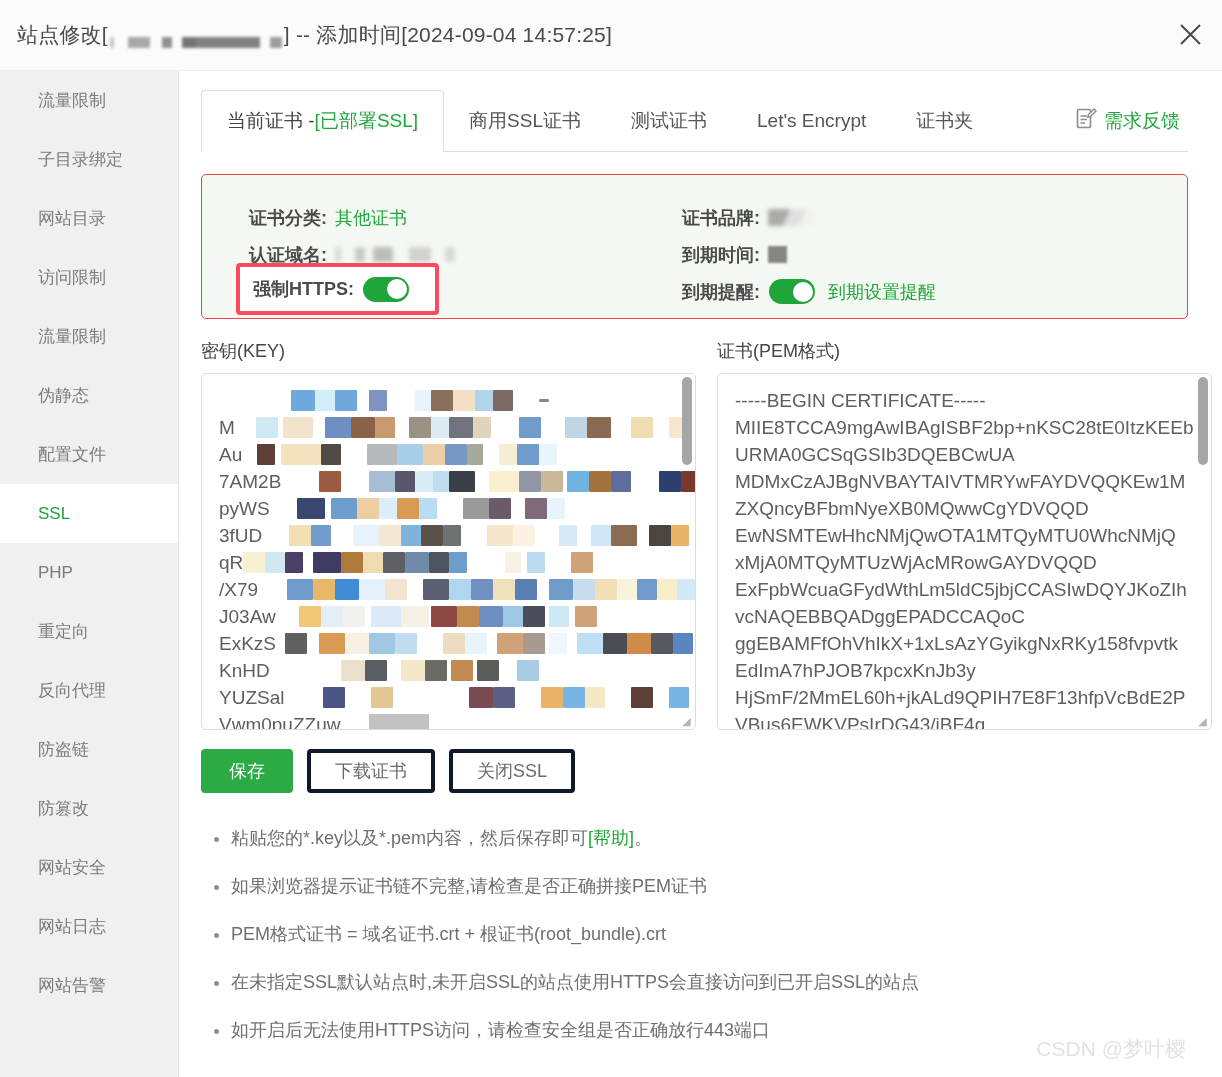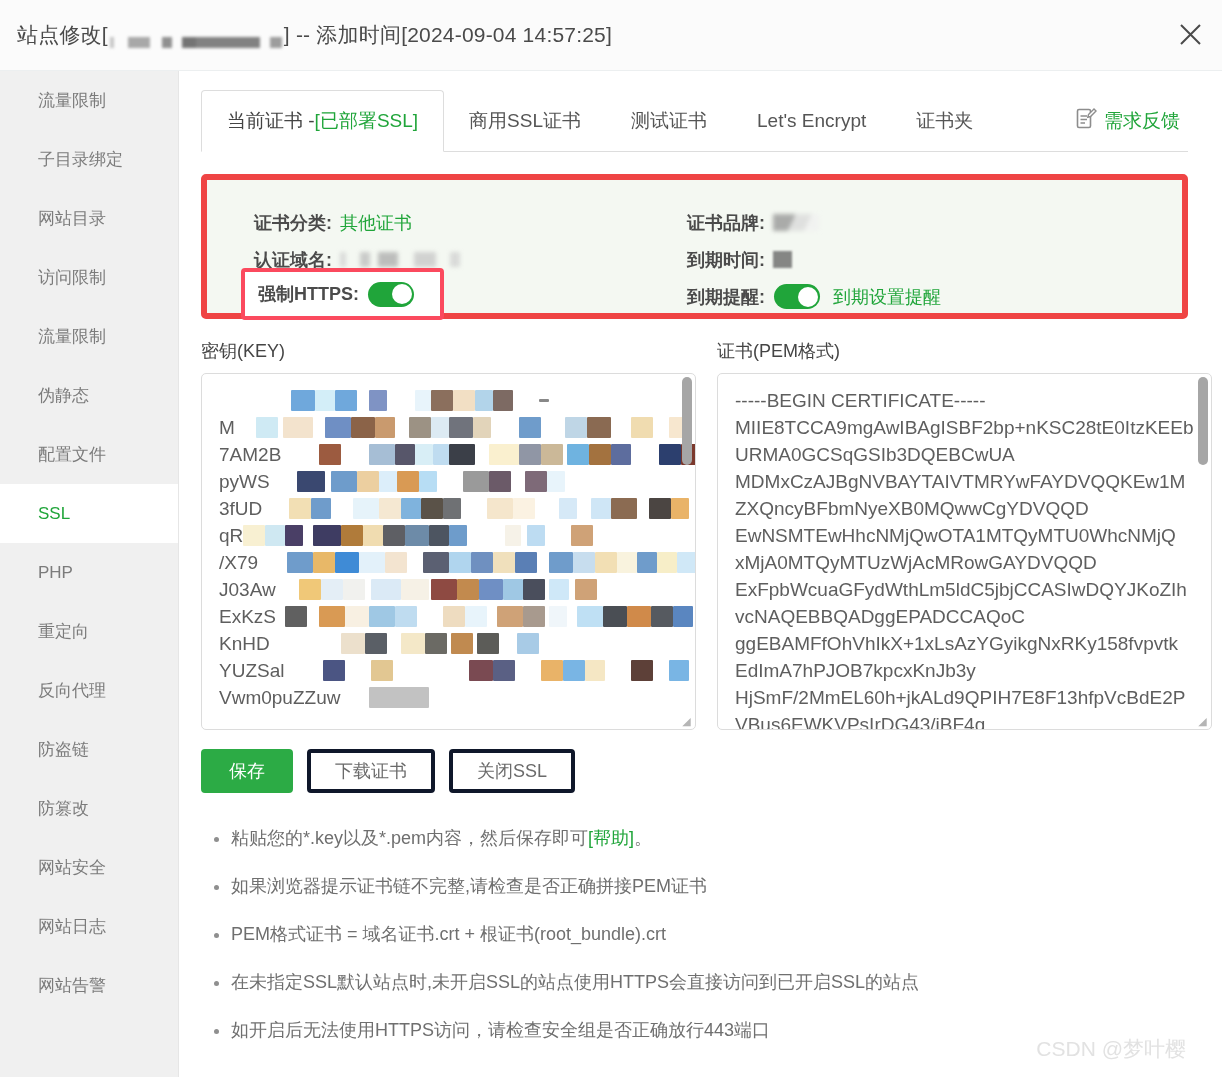--- a/index.html
+++ b/index.html
@@ -107,21 +107,21 @@
     display: flex; align-items: center; gap: 7px;
     padding-right: 8px;
     color: #20a53a; font-size: 19px; cursor: pointer;
     white-space: nowrap;
   }
 
   
   .info-card {
     margin: 22px 12px 0 21px;
     background: #f4f8f2;
-    border: 6px solid #ef4444;
+    border: 1px solid #ef4444;
     border-radius: 5px;
     height: 145px;
     position: relative;
   }
   .info-col { position: absolute; }
   .info-left { left: 47px; top: 24px; }
   .info-right { left: 472px; top: 24px; margin-left: 8px; }
   .info-row {
     display: flex; align-items: center;
     height: 37px;
@@ -400,20 +400,33 @@
             <span class="mos" style="left:212px;width:18px;background:#dceaf3"></span>
             <span class="mos" style="left:230px;width:24px;background:#70737c"></span>
             <span class="mos" style="left:254px;width:18px;background:#e2d4ba"></span>
             <span class="mos" style="left:300px;width:22px;background:#6f9ccb"></span>
             <span class="mos" style="left:346px;width:22px;background:#bfd6e6"></span>
             <span class="mos" style="left:368px;width:24px;background:#8a6a52"></span>
             <span class="mos" style="left:412px;width:22px;background:#f0dcb0"></span>
             <span class="mos" style="left:450px;width:22px;background:#f7e7cf"></span>
             
           </div>
+          <div class="key-line">Au
+            <span class="mos" style="left:38px;width:18px;background:#5d4038"></span>
+            <span class="mos" style="left:62px;width:40px;background:#f2e2c0"></span>
+            <span class="mos" style="left:102px;width:20px;background:#4f4c46"></span>
+            <span class="mos" style="left:148px;width:30px;background:#b5b9ba"></span>
+            <span class="mos" style="left:178px;width:26px;background:#a9cee7"></span>
+            <span class="mos" style="left:204px;width:22px;background:#eccfa8"></span>
+            <span class="mos" style="left:226px;width:22px;background:#7798c4"></span>
+            <span class="mos" style="left:248px;width:16px;background:#a6a899"></span>
+            <span class="mos" style="left:280px;width:18px;background:#f6eed2"></span>
+            <span class="mos" style="left:298px;width:22px;background:#6f9ccb"></span>
+            <span class="mos" style="left:320px;width:18px;background:#eaf4fb"></span>
+          </div>
           <div class="key-line">7AM2B
             <span class="mos" style="left:100px;width:22px;background:#9c5b40"></span>
             <span class="mos" style="left:150px;width:26px;background:#a6bed5"></span>
             <span class="mos" style="left:176px;width:20px;background:#57566a"></span>
             <span class="mos" style="left:196px;width:18px;background:#d8eef6"></span>
             <span class="mos" style="left:214px;width:16px;background:#bfdcf0"></span>
             <span class="mos" style="left:230px;width:26px;background:#3b3f48"></span>
             <span class="mos" style="left:270px;width:30px;background:#faf0cf"></span>
             <span class="mos" style="left:300px;width:22px;background:#9096a5"></span>
             <span class="mos" style="left:322px;width:22px;background:#cbb898"></span>

